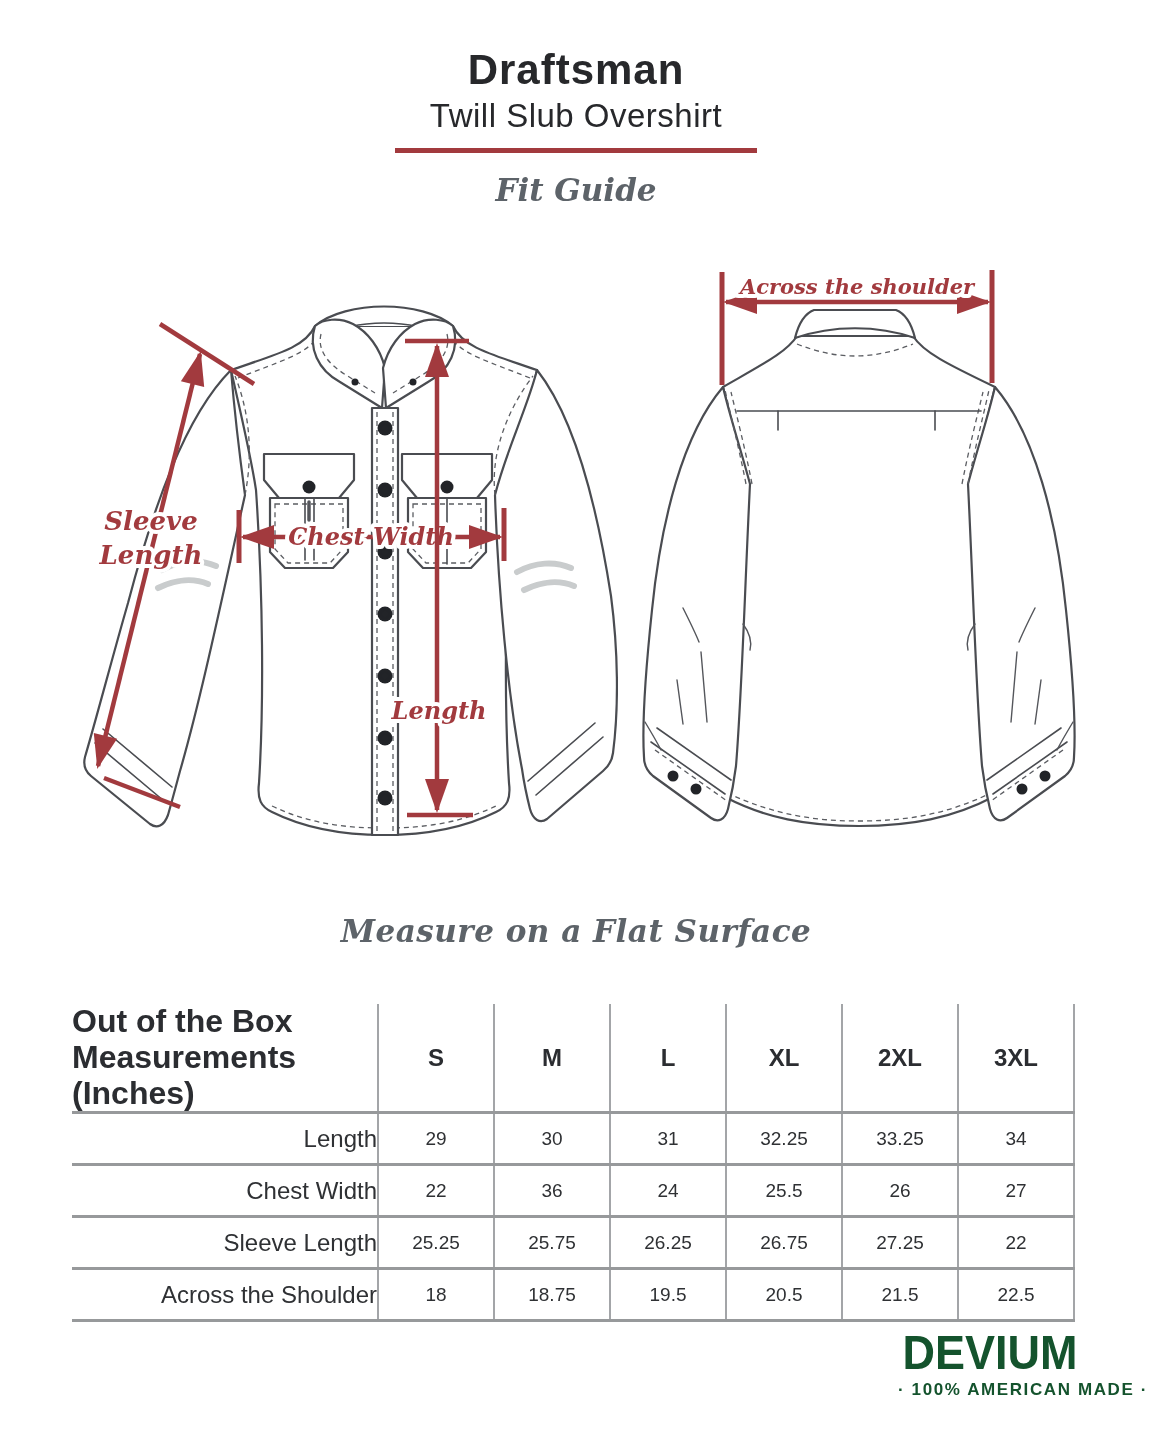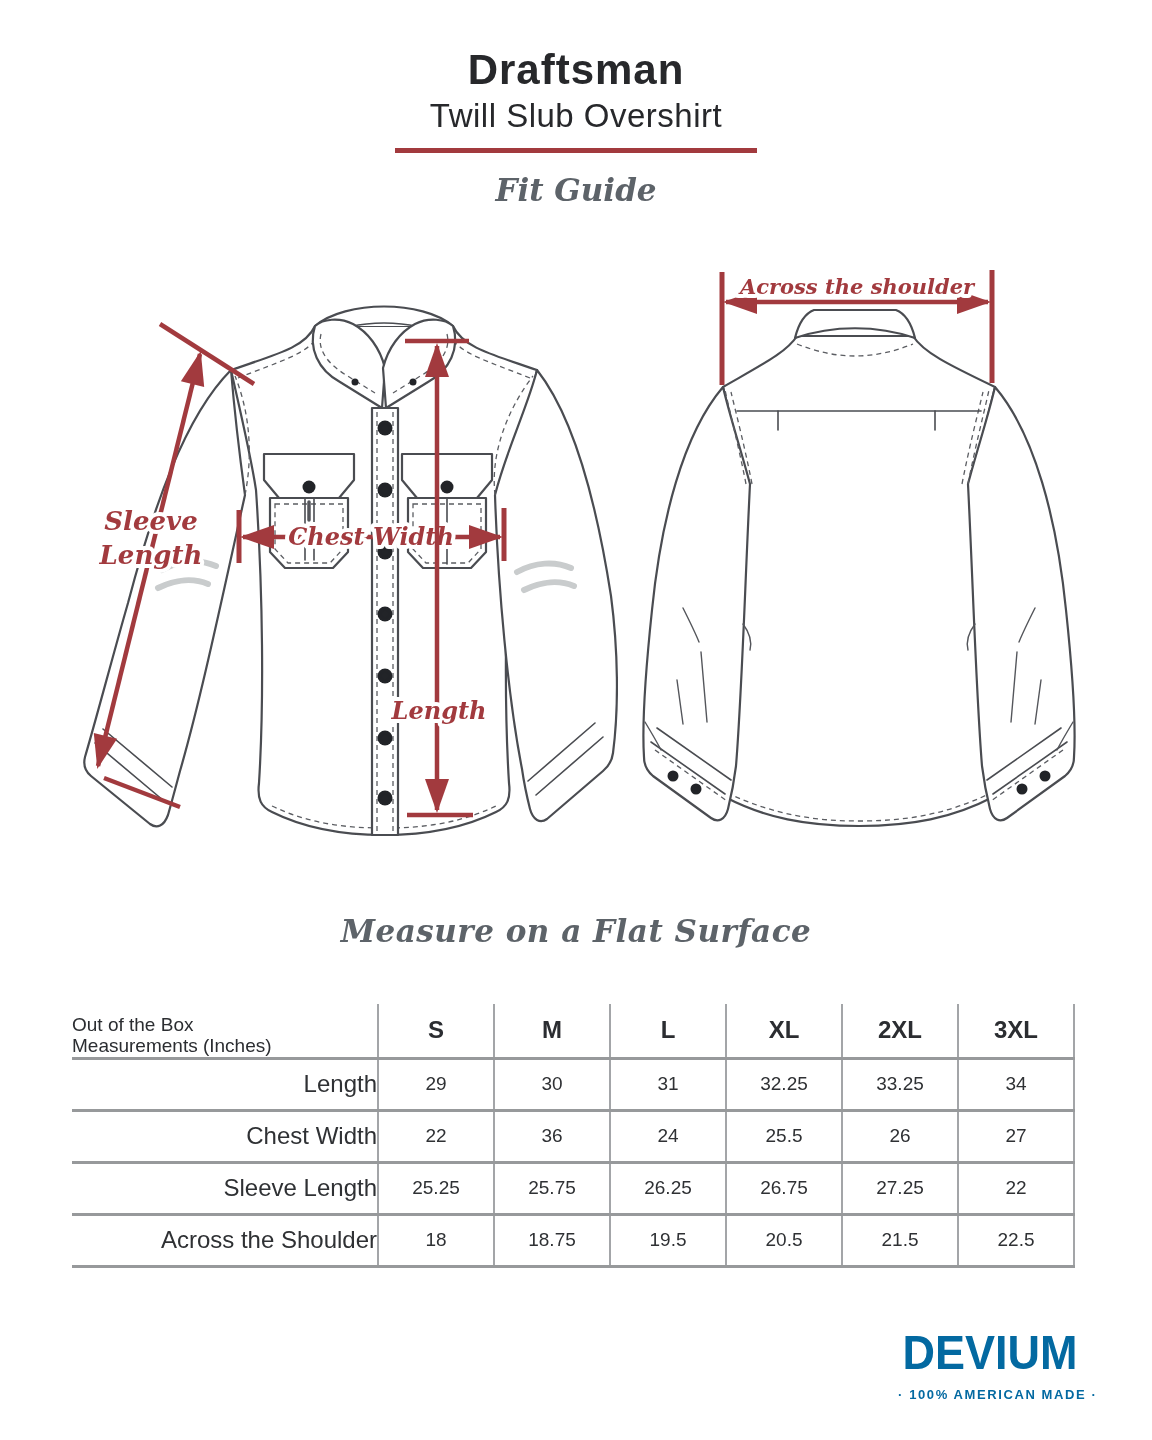--- a/index.html
+++ b/index.html
@@ -36,31 +36,31 @@
   .rlbl-sm  { font-size:21px; }
 
   
   .size-table-wrap { position:absolute; left:72px; top:1004px; width:1002px; }
   table.size-table { border-collapse:collapse; table-layout:fixed; width:1002px; color:#2b2d31; }
   table.size-table th, table.size-table td { border-bottom:3px solid #97999b; padding:0; }
   table.size-table tr > * + * { border-left:2px solid #a3a5a8; }
   table.size-table tr > *:last-child { border-right:2px solid #a3a5a8; }
   table.size-table thead tr { height:54px; }
   table.size-table tbody tr { height:52px; }
-  th.corner { text-align:left; vertical-align:bottom; font-weight:400; font-size:19px; line-height:1.12; padding-bottom:7px; }
+  th.corner { text-align:left; vertical-align:bottom; font-weight:700; font-size:32px; line-height:1.12; padding-bottom:7px; }
   th.size-col { font-weight:700; font-size:24px; text-align:center; }
   td.row-label { text-align:right; padding-right:18px; font-size:24px; color:#2f3134; }
   td.val { text-align:center; font-size:19px; color:#2f3134; }
 
   .note { position:absolute; left:74px; top:1272px; font-size:24px; color:#2f3134; }
   .note .bullet { font-size:17px; vertical-align:3px; margin-right:7px; }
 
-  .logo { position:absolute; left:898px; top:1330px; width:184px; text-align:center; color:#0369a1; }
+  .logo { position:absolute; left:898px; top:1330px; width:184px; text-align:center; color:#14532d; }
   .logo .brand { font-size:45px; font-weight:700; letter-spacing:0px; line-height:1; transform:scaleY(1.05); }
-  .logo .tagline { font-size:13px; font-weight:700; letter-spacing:1.6px; margin-top:12px; white-space:nowrap; }
+  .logo .tagline { font-size:17px; font-weight:700; letter-spacing:1.6px; margin-top:5px; white-space:nowrap; }
 </style>
 </head>
 <body>
 
 <div class="page">
 
   <div class="centered title">Draftsman</div>
   <div class="centered subtitle">Twill Slub Overshirt</div>
   <div class="rule"></div>
   <div class="centered fit-guide">Fit Guide</div>

